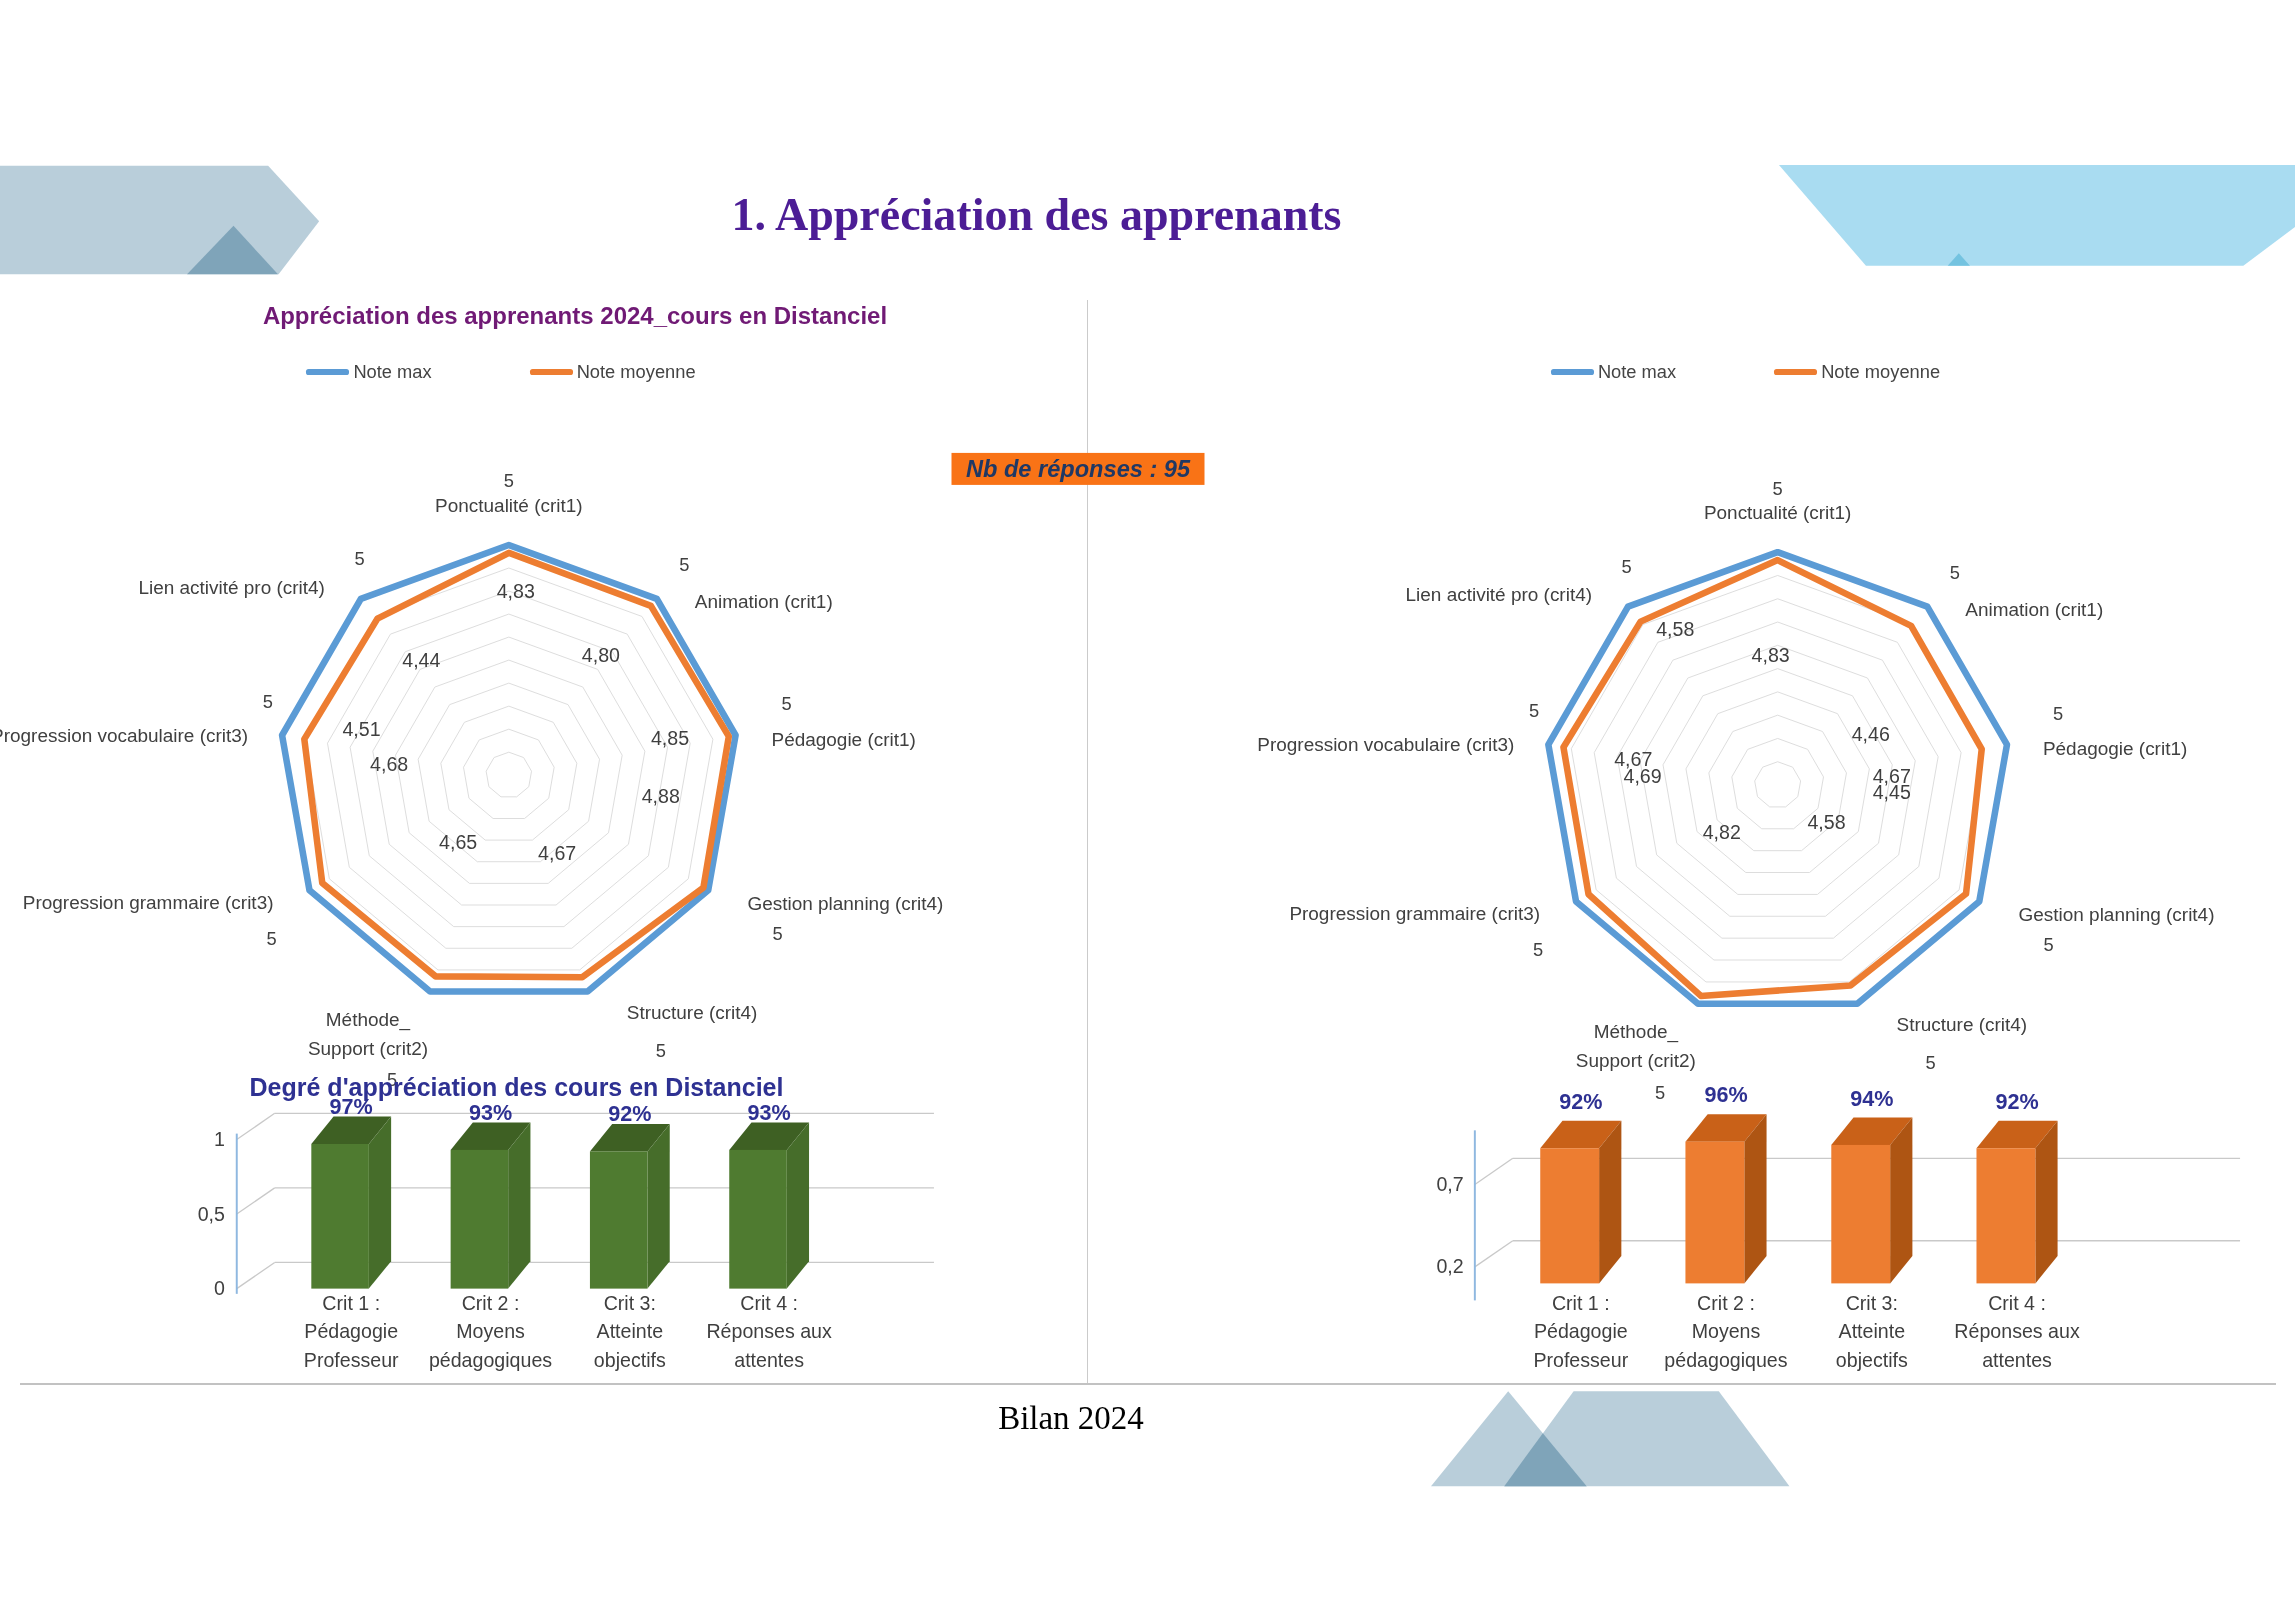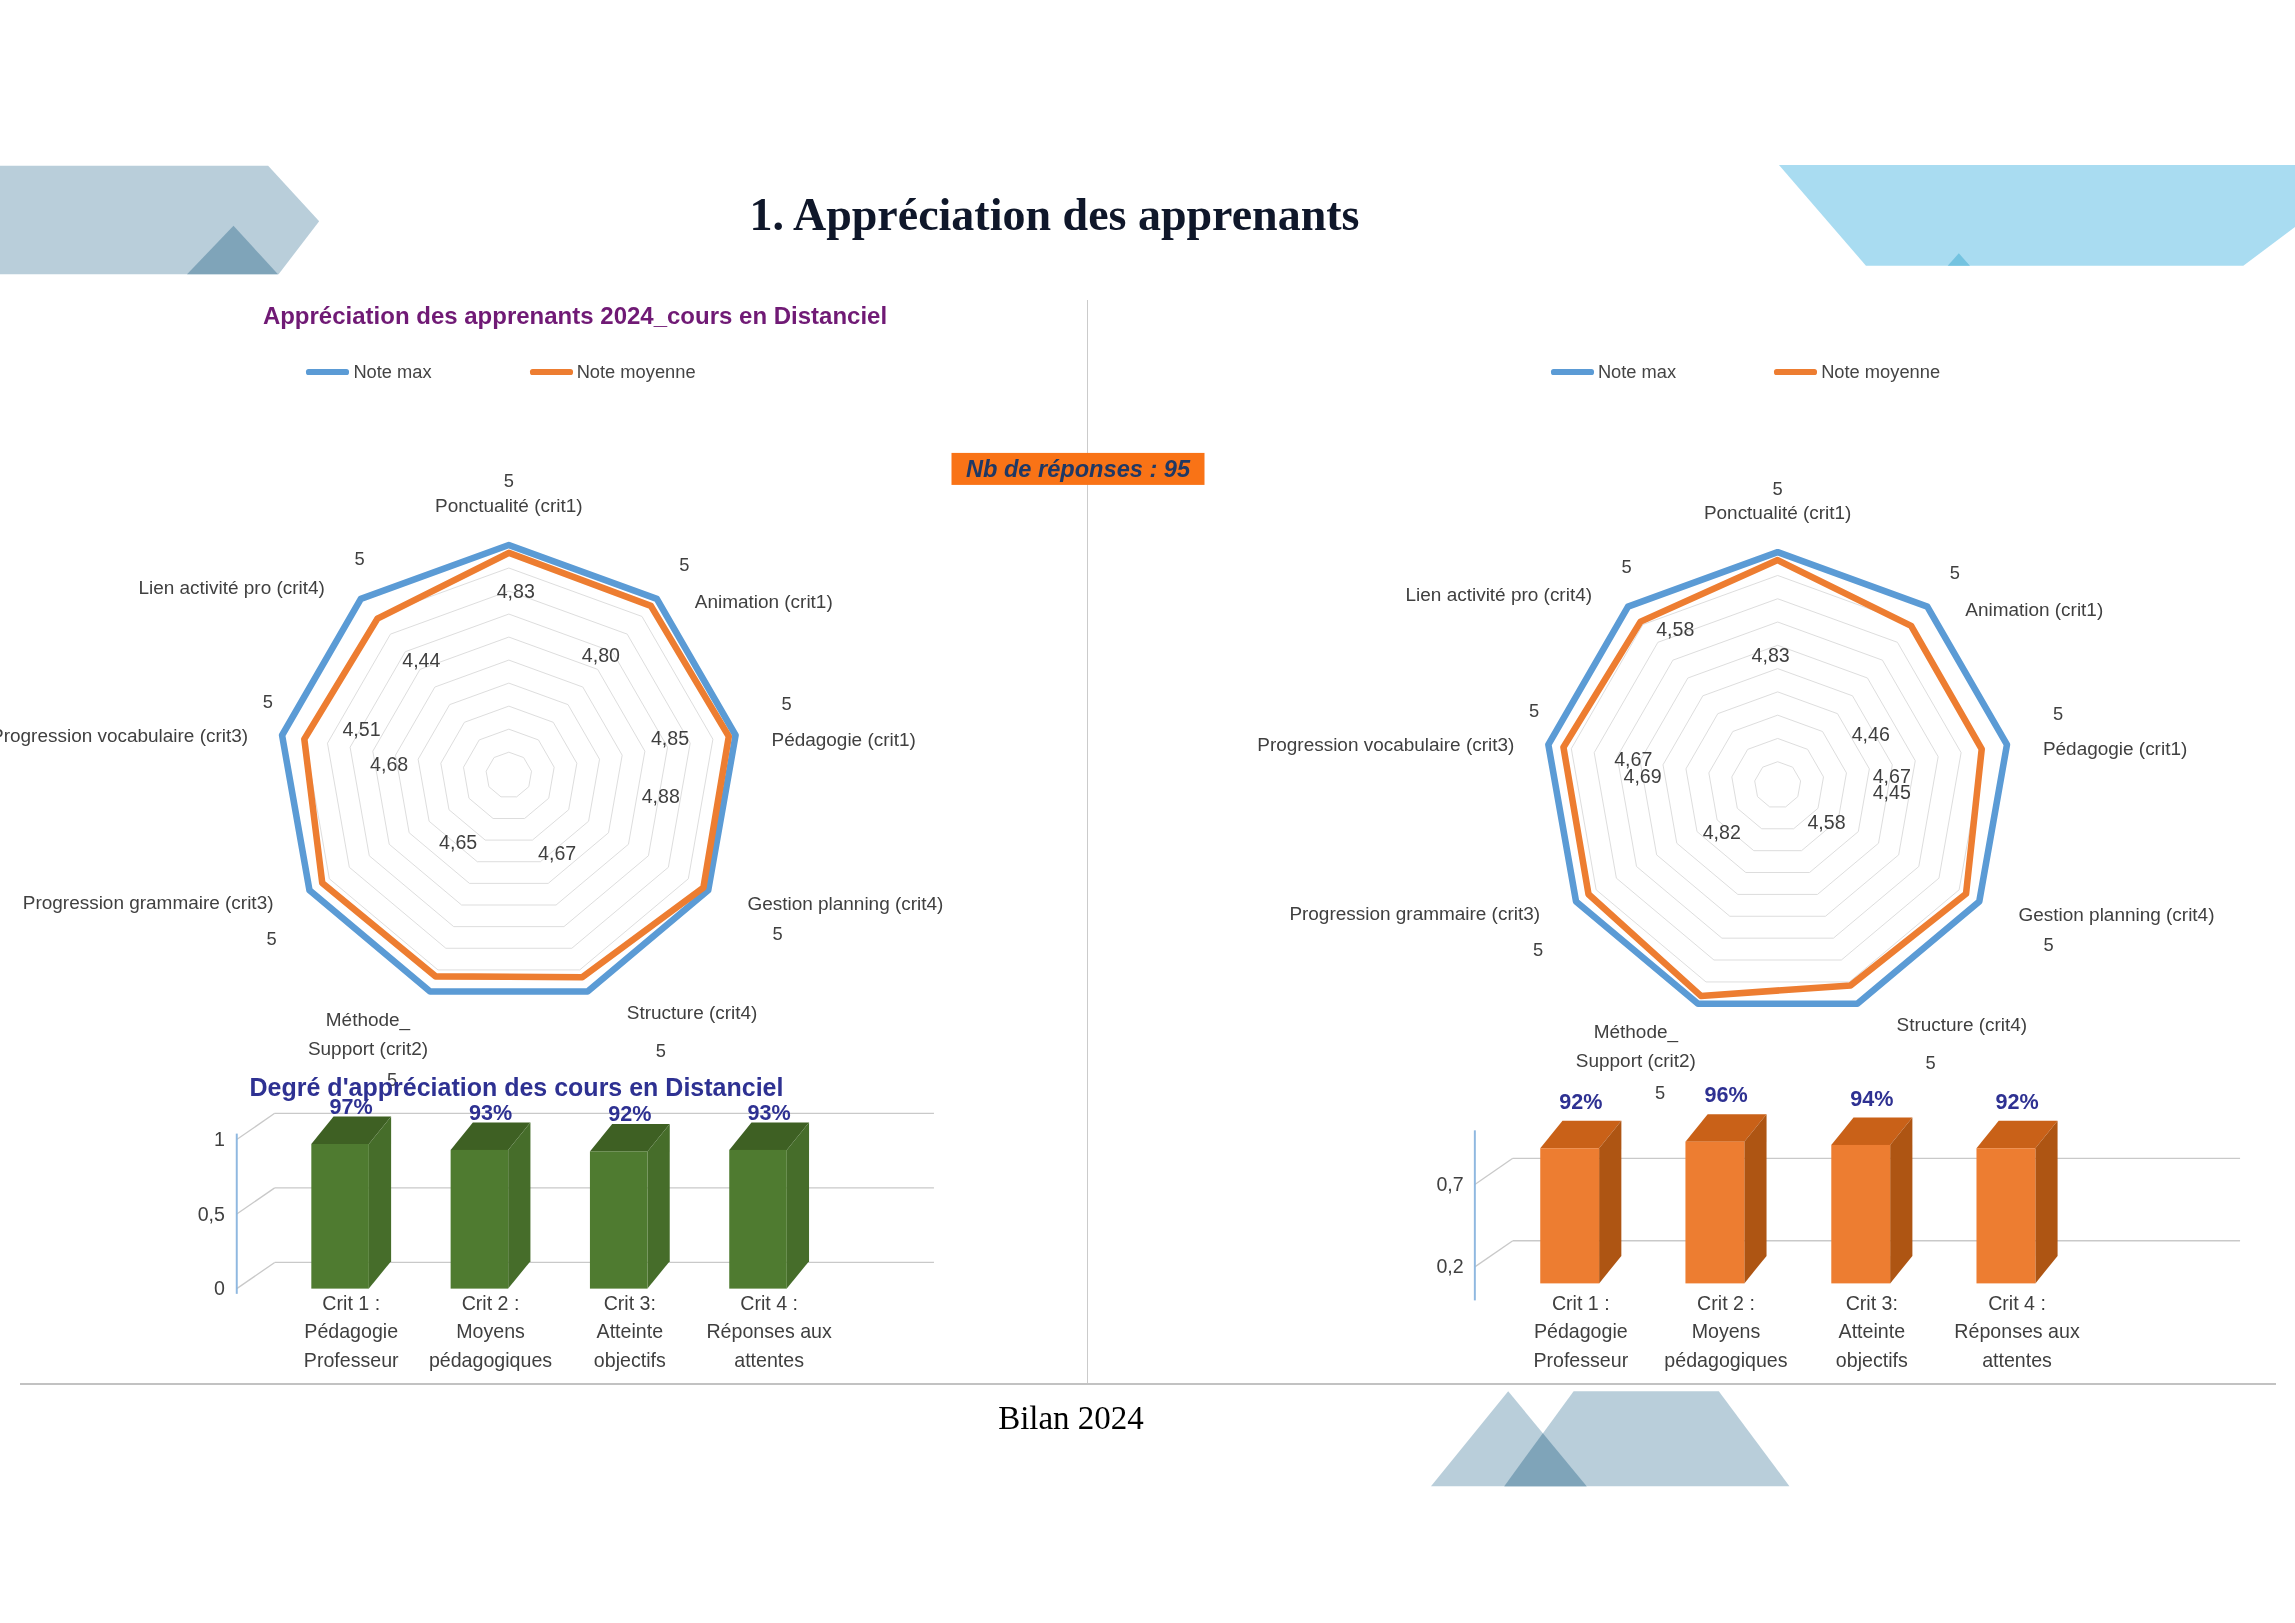--- a/index.html
+++ b/index.html
@@ -1,22 +1,22 @@
 <!DOCTYPE html>
 <html style="font-size:10.5px"><head>
 <meta charset="utf-8">
 <style>
   html,body{margin:0;padding:0;background:#fff;}
   #slide{position:relative;width:2295px;height:1623px;background:#ffffff;overflow:hidden;
          font-family:"Liberation Sans",sans-serif;}
   #decor-layer,#chart-layer{position:absolute;left:0;top:0;width:2295px;height:1623px;}
   .v-divider{position:absolute;left:1087px;top:300px;width:1.3px;height:1084px;background:#cbcbcb;}
   .h-divider{position:absolute;left:19.6px;top:1383px;width:2256px;height:2px;background:#c2c2c2;}
-  .main-title{position:absolute;left:662px;top:188px;width:785px;text-align:center;
-      font-family:"Liberation Serif",serif;font-weight:bold;font-size:46px;color:#0f172a;}
+  .main-title{position:absolute;left:644px;top:188px;width:785px;text-align:center;
+      font-family:"Liberation Serif",serif;font-weight:bold;font-size:46px;color:#4c1d95;}
   .radar-title{position:absolute;width:720px;text-align:center;font-size:24px;font-weight:bold;color:#701a75;}
   #radar-left-title{left:215px;top:302px;}
   #radar-right-title{left:1403px;top:302px;}
   .bar-title{position:absolute;width:589px;text-align:center;font-size:25px;font-weight:bold;color:#2E3192;}
   #bars-left-title{left:222px;top:1073px;}
   #bars-right-title{left:1450px;top:1055px;}
   .legend{position:absolute;display:flex;justify-content:center;align-items:center;gap:98px;}
   #legend-left{left:298px;top:361px;width:406px;}
   #legend-right{left:1523px;top:361px;width:445px;}
   .legend-item{display:flex;align-items:center;gap:4px;}

